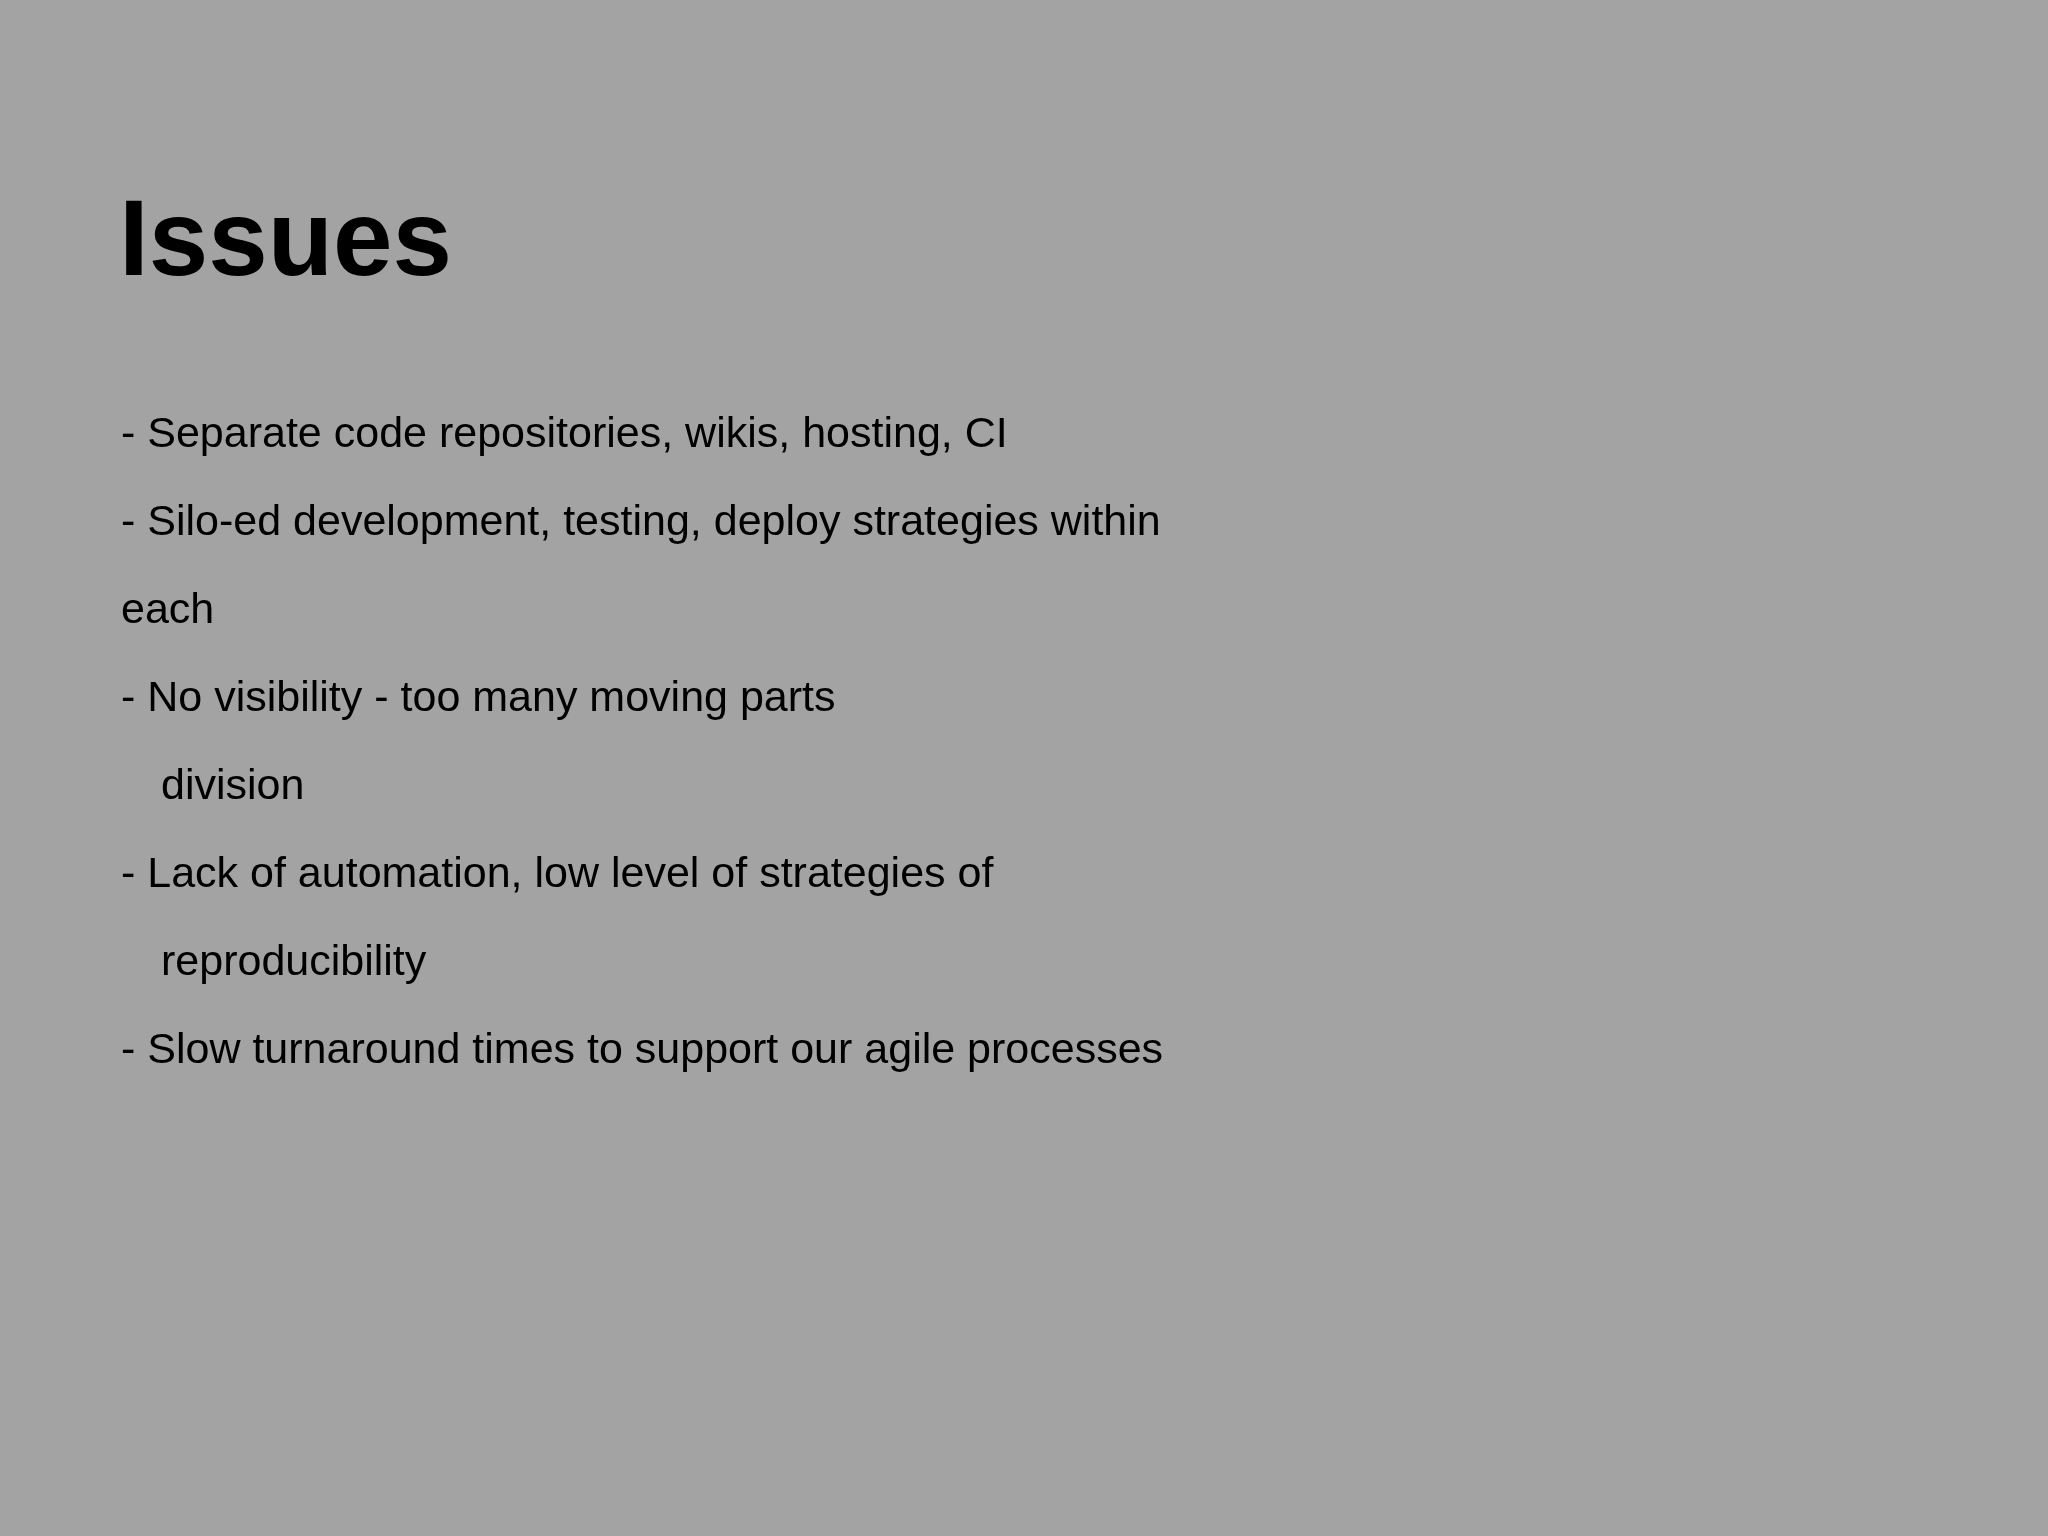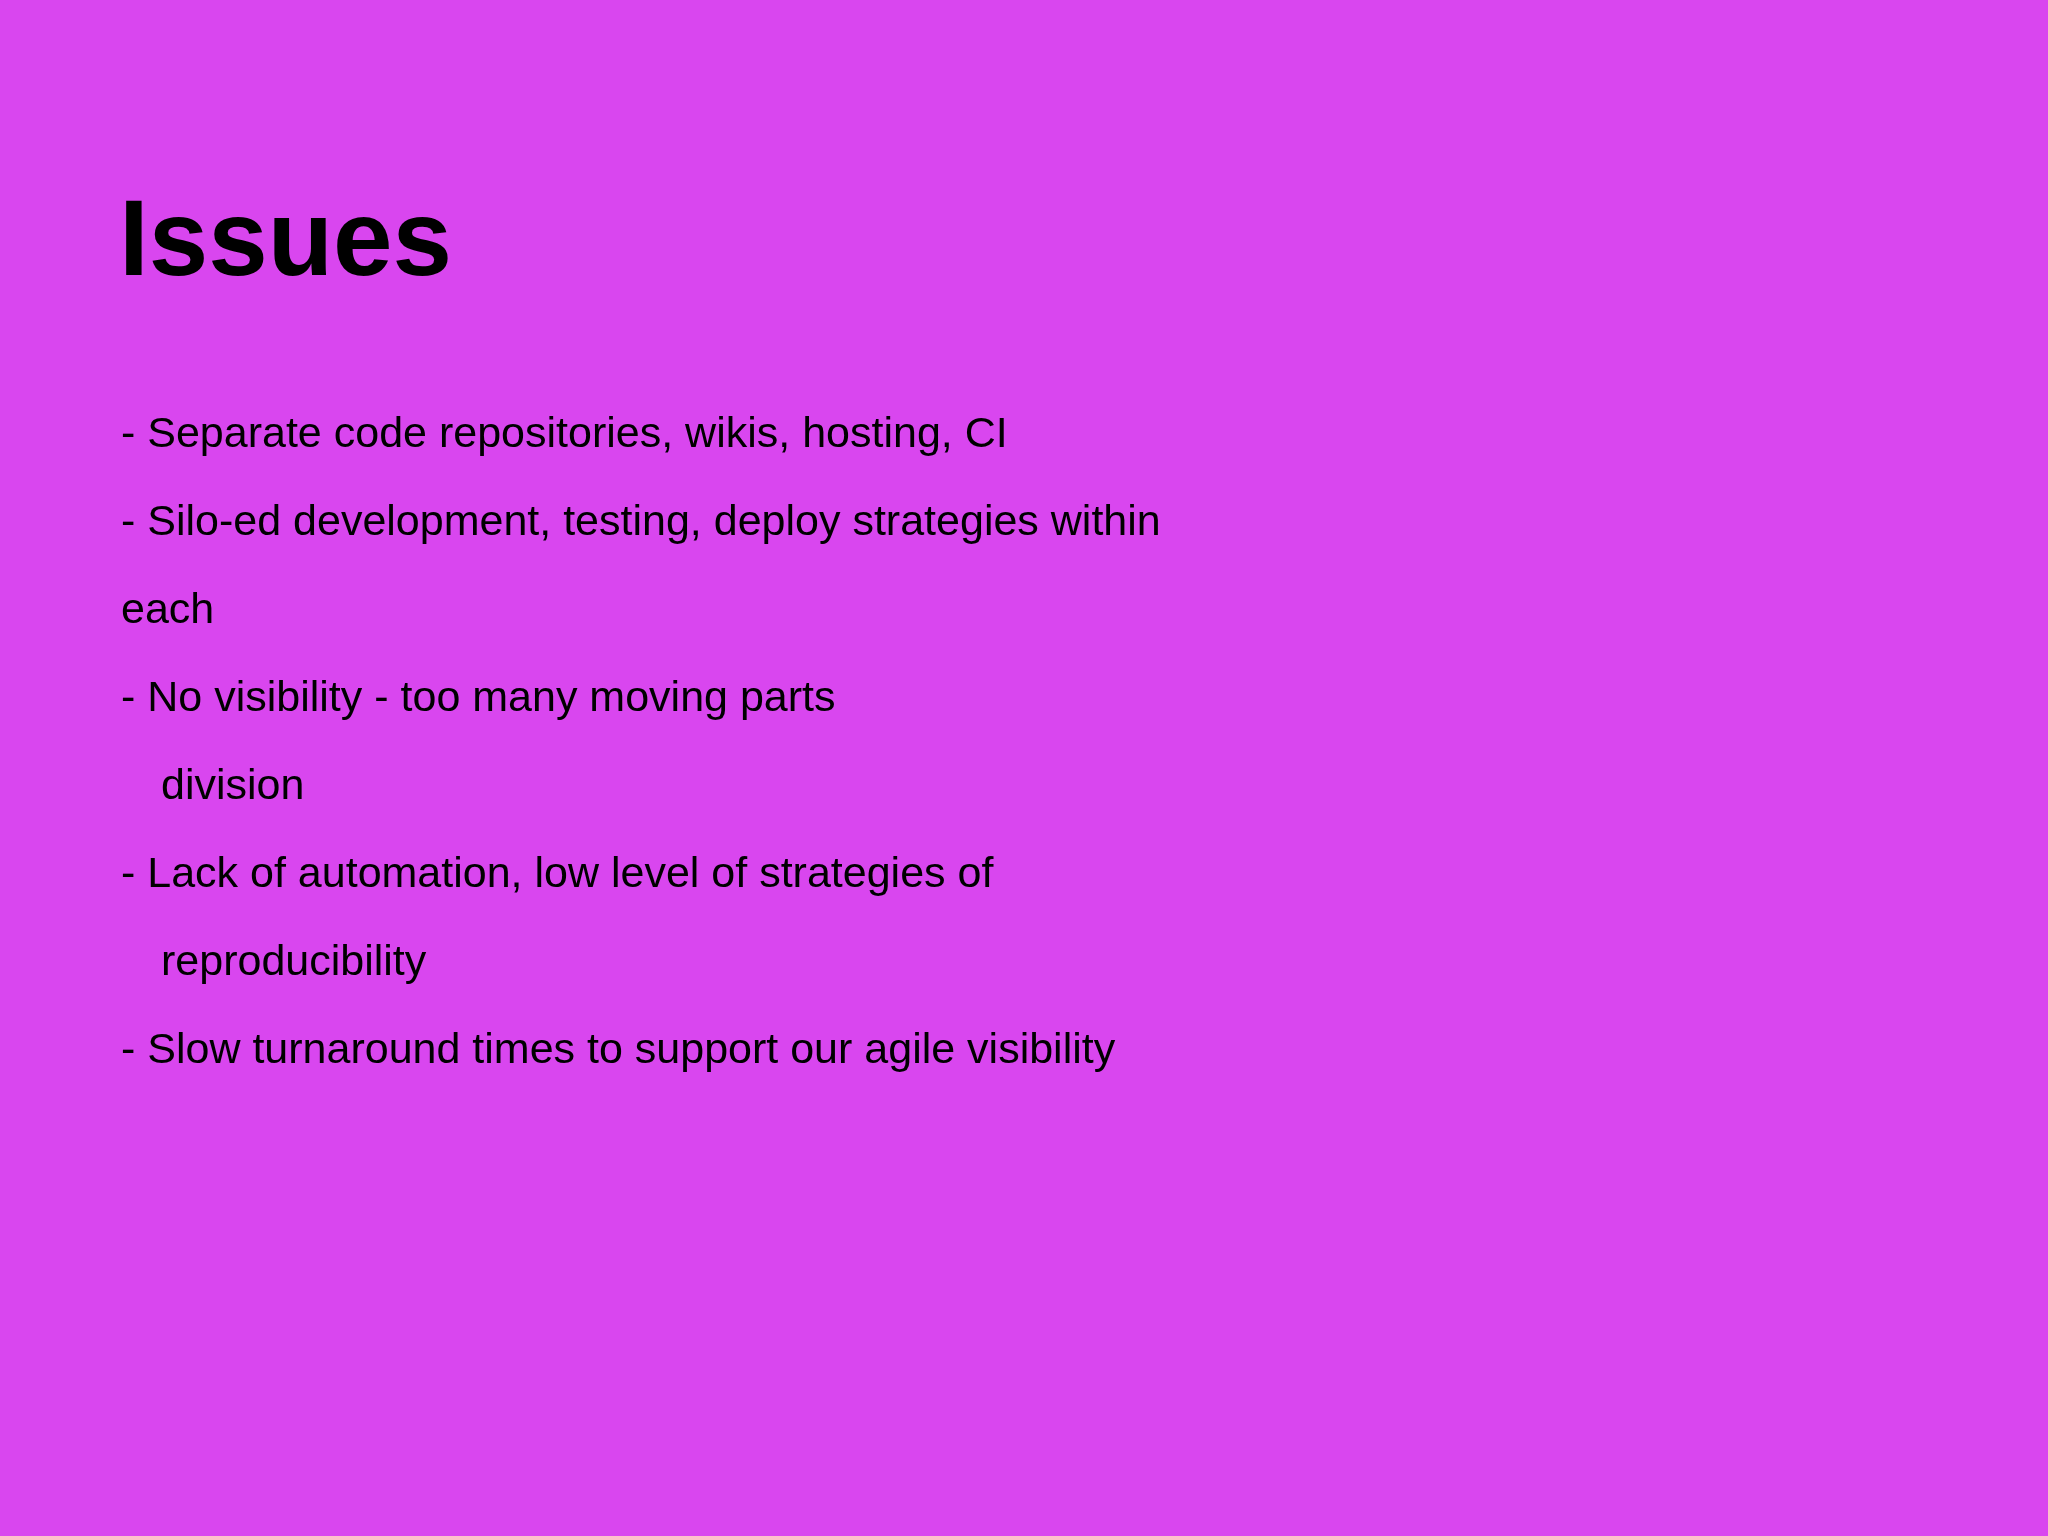--- a/index.html
+++ b/index.html
@@ -4,21 +4,21 @@
 <style>
   html, body {
     margin: 0;
     padding: 0;
     background: #ffffff;
   }
   .slide {
     position: relative;
     width: 2048px;
     height: 1536px;
-    background: #d946ef;
+    background: #a3a3a3;
     overflow: hidden;
     font-family: "Liberation Sans", "DejaVu Sans", sans-serif;
     color: #000000;
   }
   .slide-title {
     position: absolute;
     left: 119px;
     top: 174px;
     margin: 0;
     font-size: 107px;
@@ -52,15 +52,15 @@
   <h1 class="slide-title">Issues</h1>
 
   <div class="bullet-list">
     <div class="bullet-line">- Separate code repositories, wikis, hosting, CI</div>
     <div class="bullet-line">- Silo-ed development, testing, deploy strategies within</div>
     <div class="bullet-line">each</div>
     <div class="bullet-line">- No visibility - too many moving parts</div>
     <div class="bullet-line indent">division</div>
     <div class="bullet-line">- Lack of automation, low level of strategies of</div>
     <div class="bullet-line indent">reproducibility</div>
-    <div class="bullet-line">- Slow turnaround times to support our agile visibility</div>
+    <div class="bullet-line">- Slow turnaround times to support our agile processes</div>
   </div>
 </div>
 
 </body></html>

